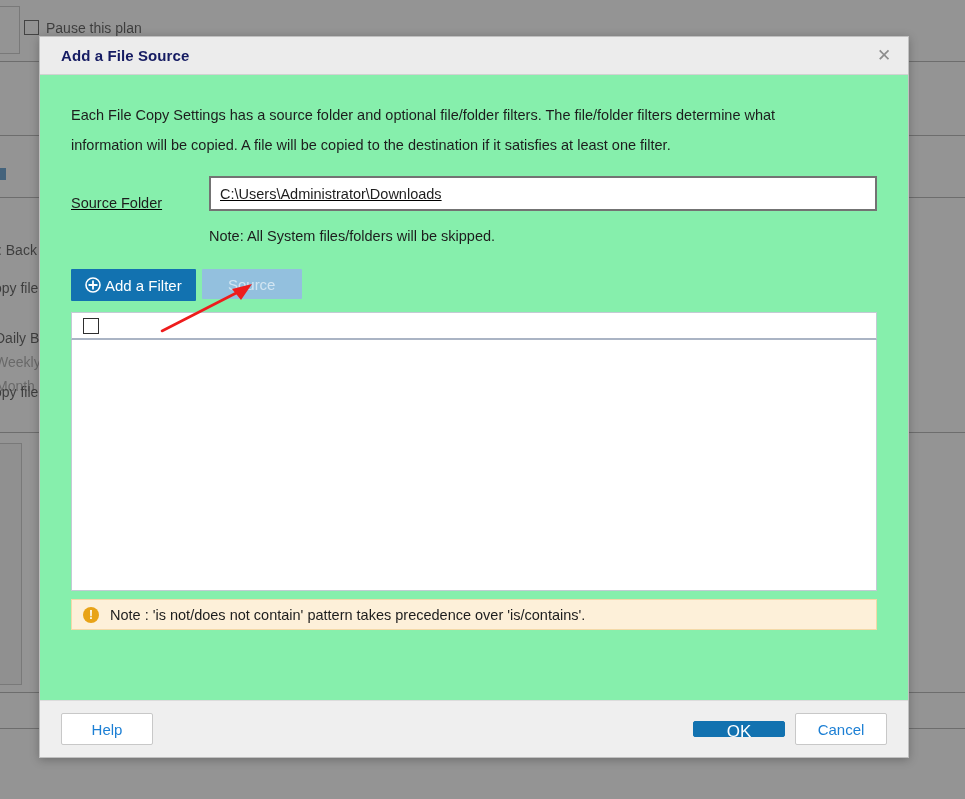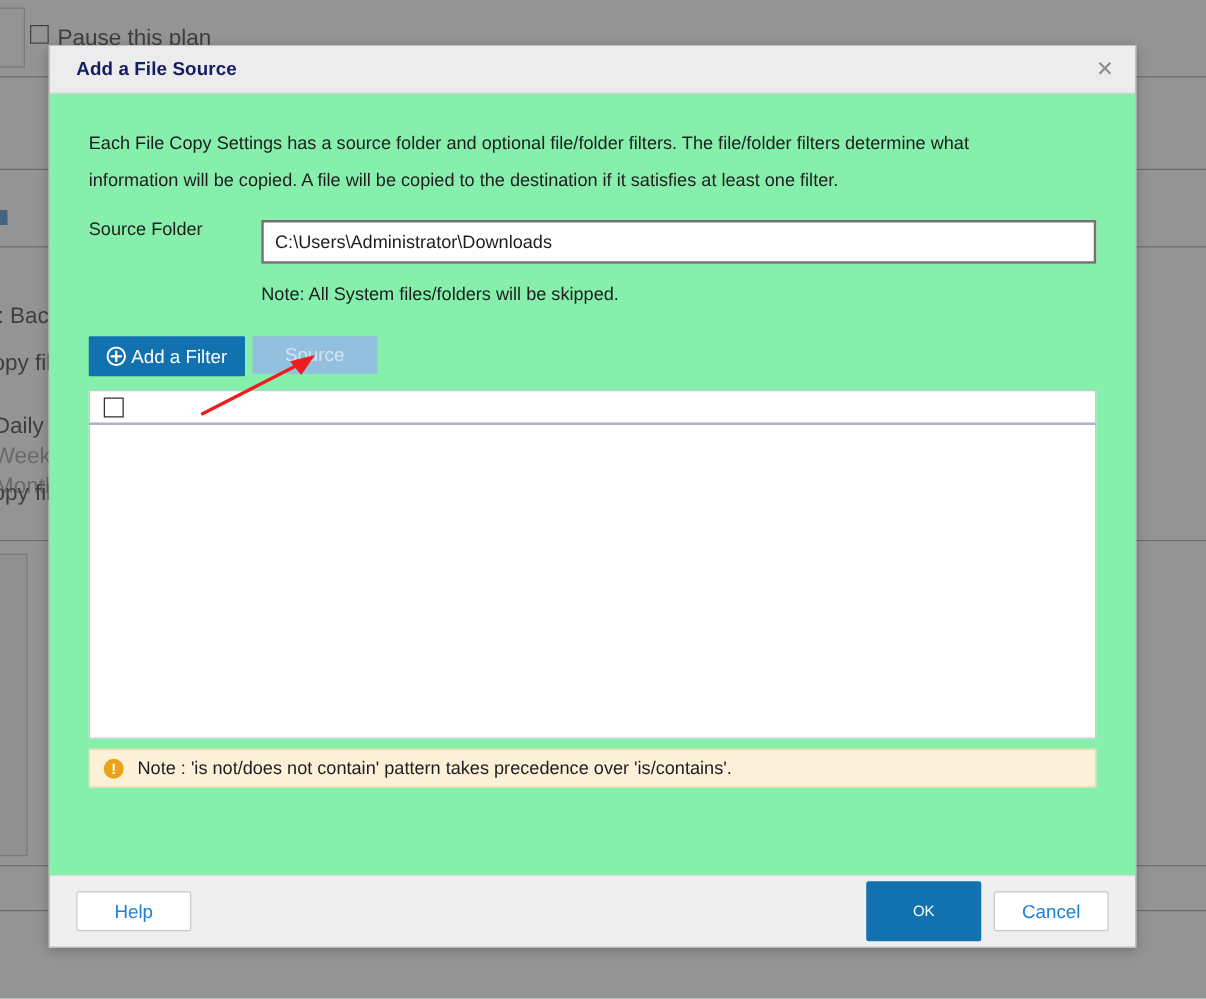--- a/index.html
+++ b/index.html
@@ -23,21 +23,21 @@
   }
   .bg-row {
     position: absolute;
     left: 0;
     right: 0;
     border-bottom: 1px solid #9a9a9a;
     box-sizing: border-box;
   }
   .bg-text {
     position: absolute;
-    font-size: 18px;
+    font-size: 14px;
     color: #1c1c1c;
     white-space: nowrap;
   }
   .bg-text.muted { color: #8e8e8e; }
   .bg-checkbox {
     position: absolute;
     width: 15px;
     height: 15px;
     border: 1px solid #2b2b2b;
     background: #fdfdfd;
@@ -115,22 +115,23 @@
   .intro {
     font-size: 14.5px;
     color: #1d1d1d;
     line-height: 30px;
     max-width: 730px;
     margin: 0 0 16px 0;
   }
 
   .field-row {
     display: flex;
-    align-items: flex-start;
+    align-items: flex-end;
     margin-bottom: 6px;
+    text-decoration: underline;
   }
   .field-label {
     font-size: 14.5px;
     color: #1d1d1d;
     width: 138px;
     flex: 0 0 138px;
   }
   .text-input {
     flex: 1;
     height: 35px;
@@ -267,23 +268,23 @@
     min-width: 92px;
     padding: 0 12px;
     cursor: pointer;
     border-radius: 2px;
   }
   #footer-spacer { flex: 1; }
   .btn-ok {
     background: #1272b0;
     border: 1px solid #1272b0;
     color: #ffffff;
-    font-size: 12px;
-    font-family: "Liberation Sans", sans-serif;
-    height: 48px;
+    font-size: 17px;
+    font-family: "Liberation Sans", sans-serif;
+    height: 16px;
     min-width: 92px;
     padding: 0 12px;
     cursor: pointer;
     border-radius: 2px;
     margin-right: 10px;
   }
 
   
   #annotation-arrow {
     position: absolute;

